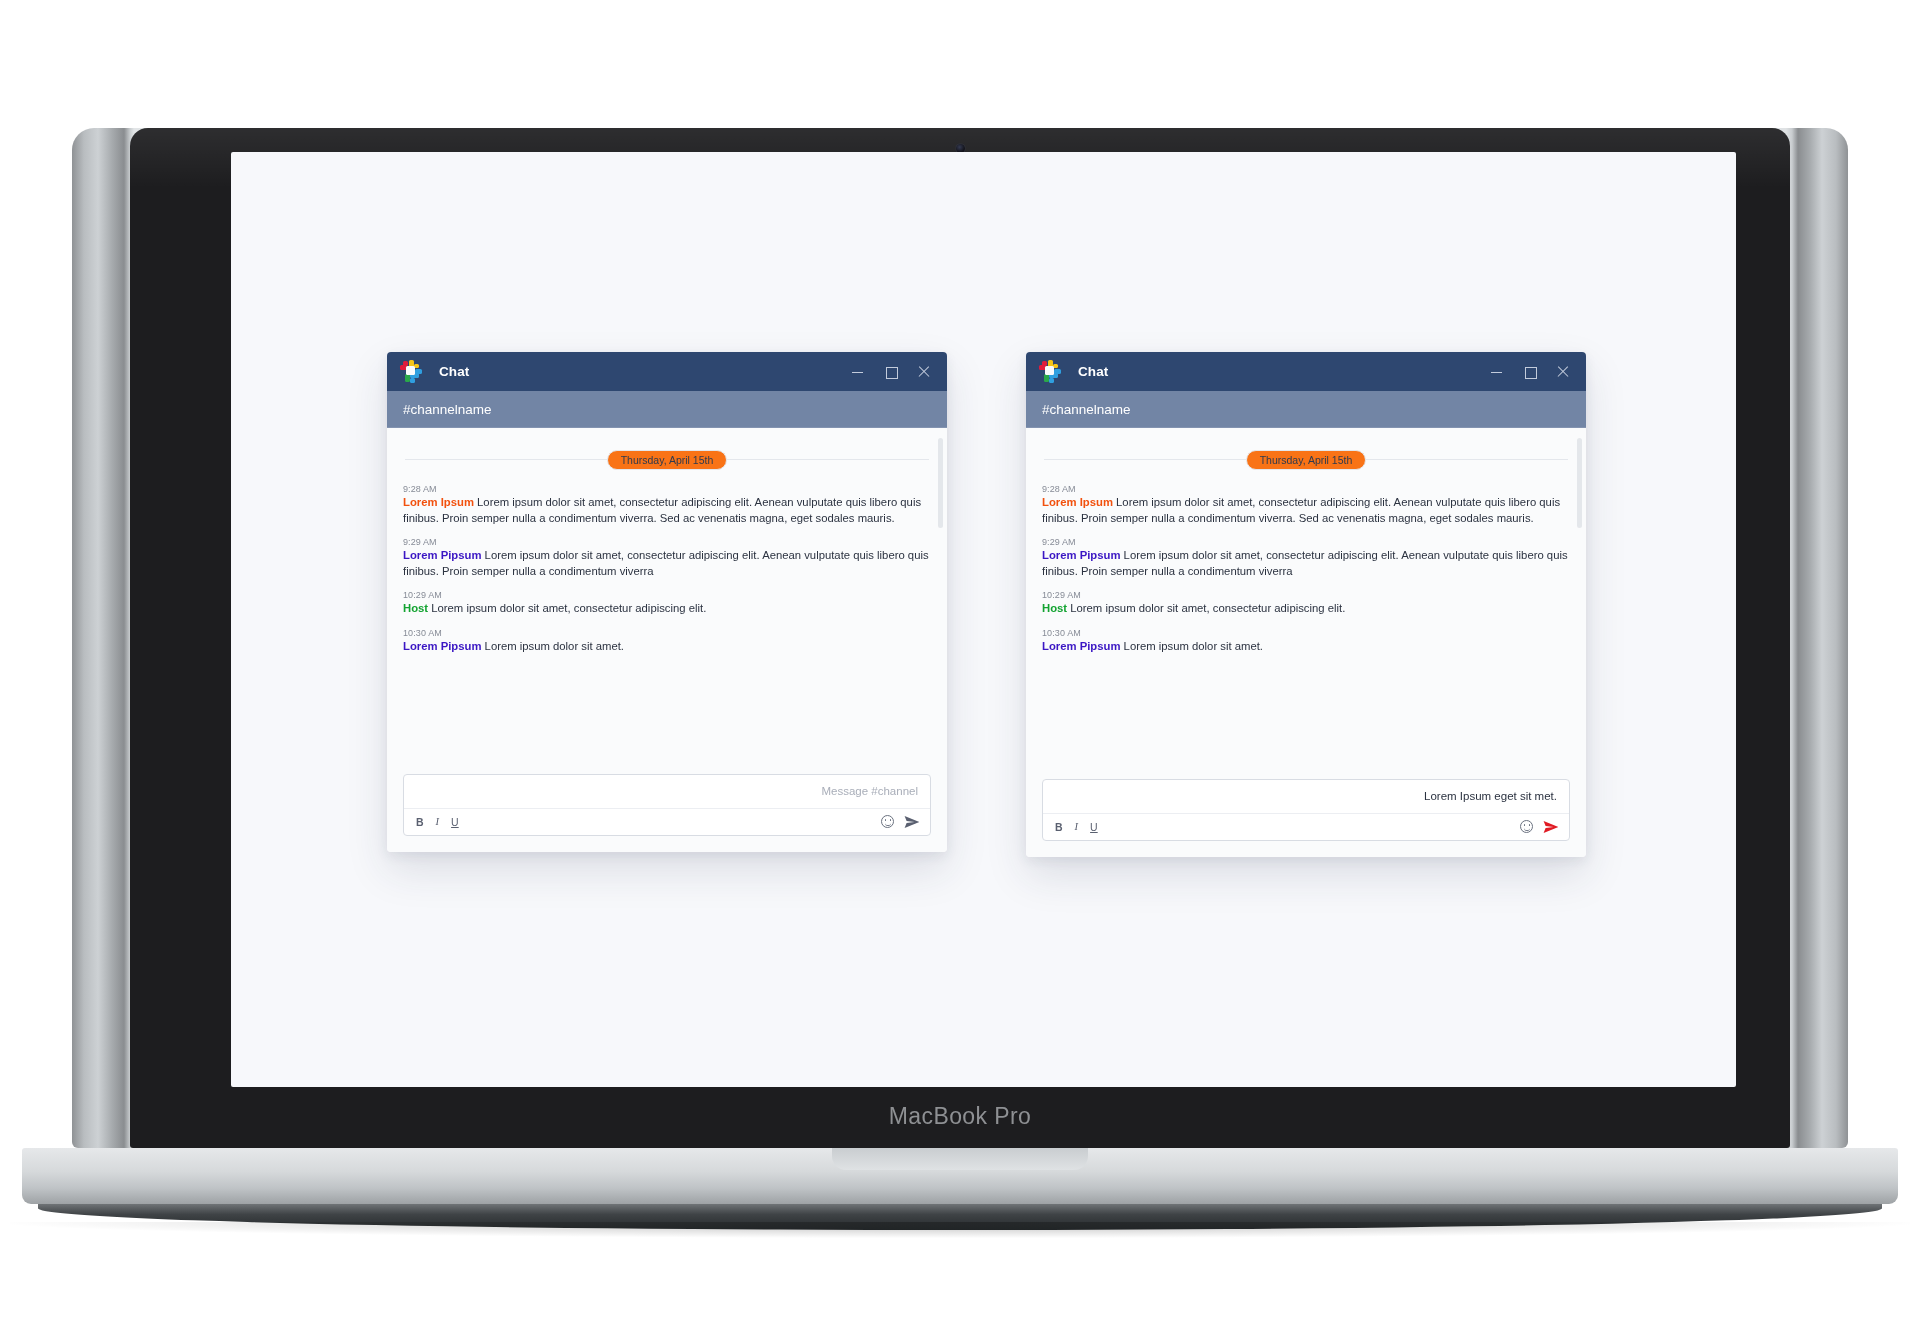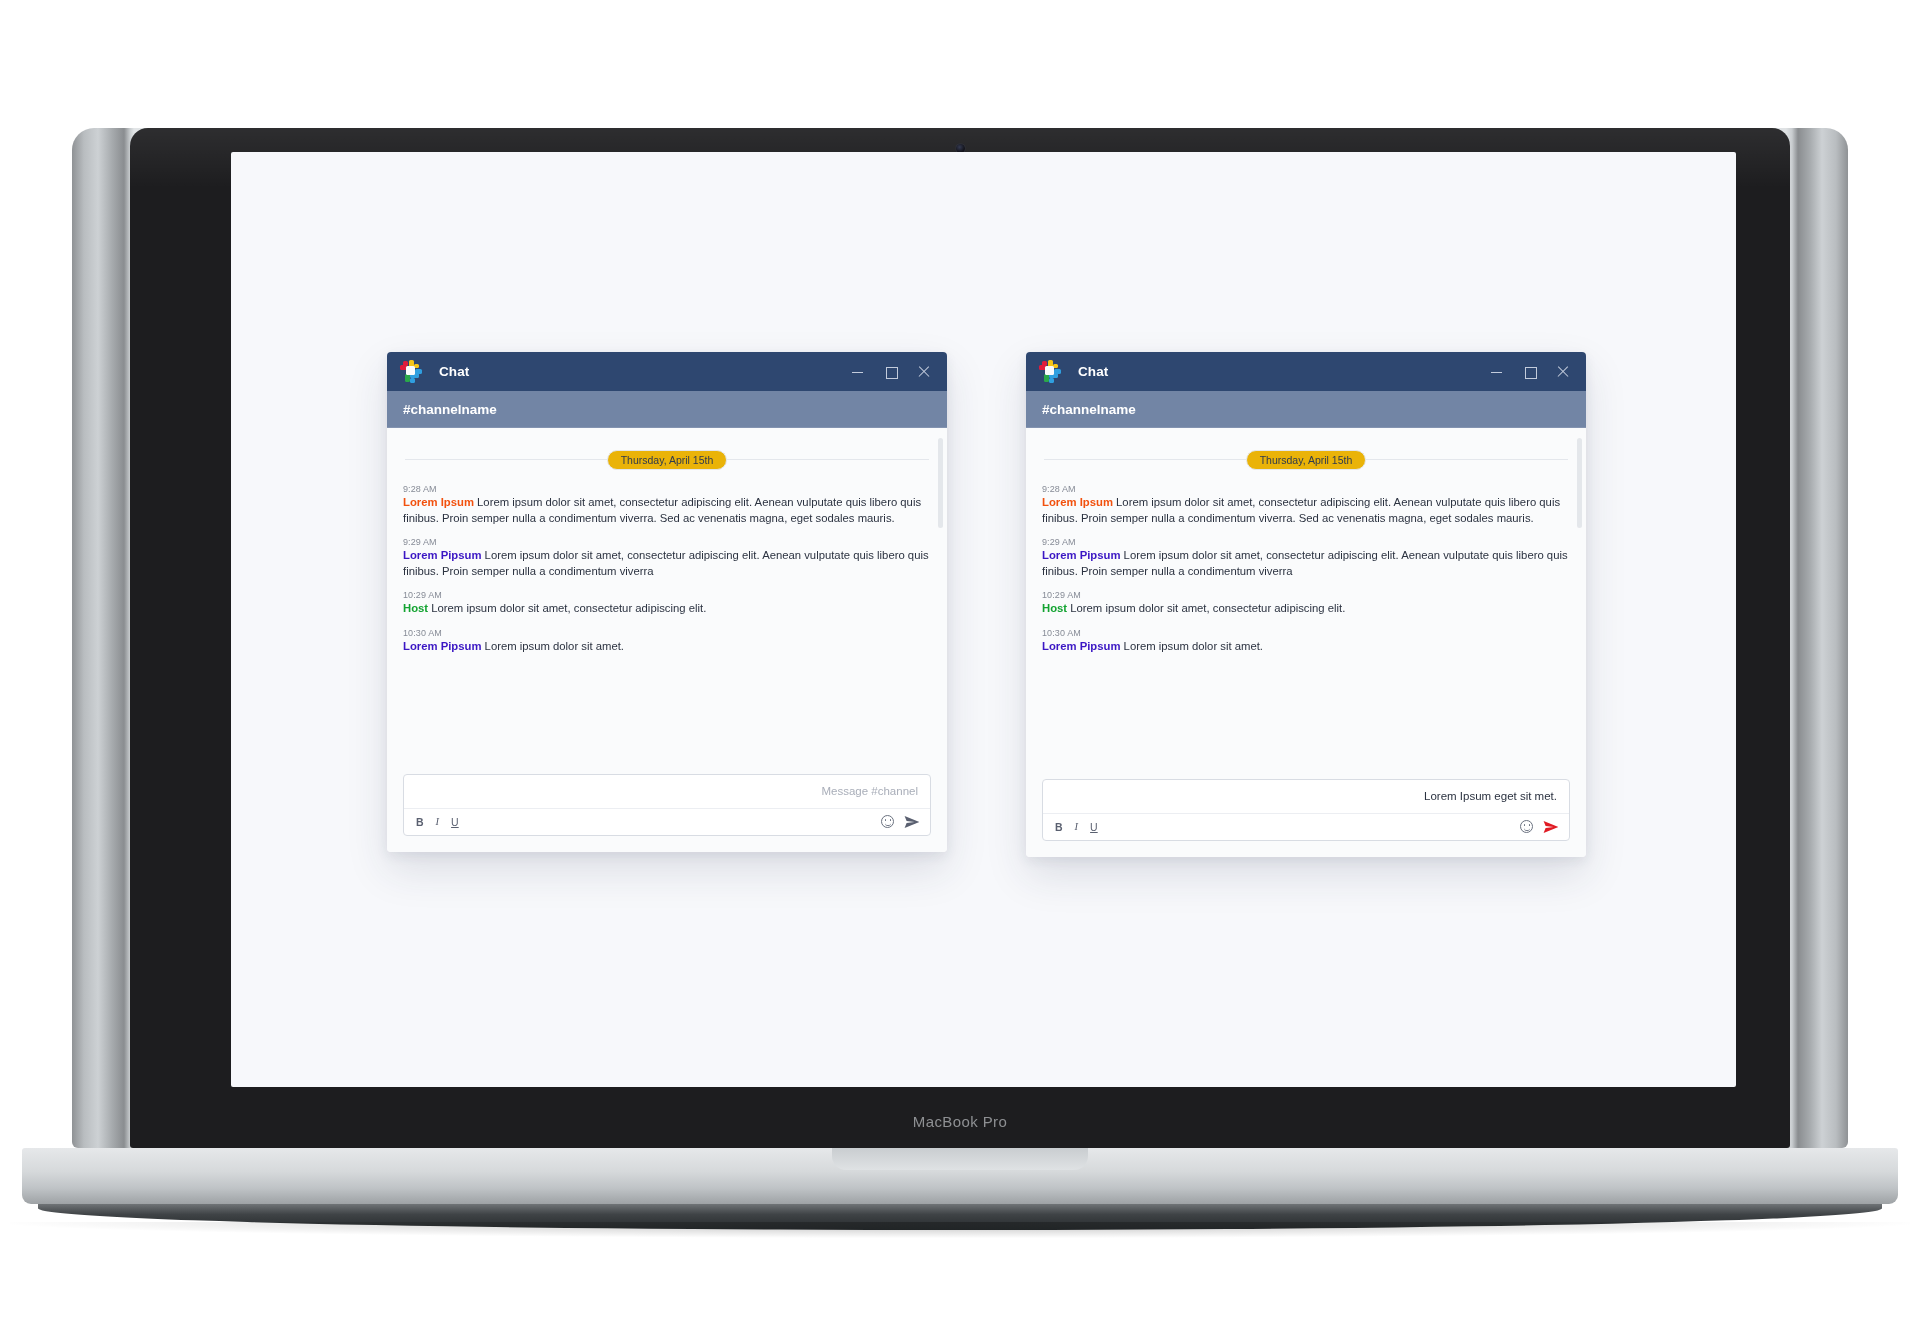--- a/index.html
+++ b/index.html
@@ -52,21 +52,21 @@
     margin-left: -4.5px;
     border-radius: 50%;
     background: radial-gradient(circle at 40% 35%, #343a52 0%, #15151d 60%, #0a0a10 100%);
     box-shadow: 0 0 1px rgba(120,140,200,0.55);
   }
   .mbp-label {
     position: absolute;
     left: 0; right: 0; bottom: 18px;
     text-align: center;
     color: #8e9093;
-    font-size: 15px;
+    font-size: 23px;
     letter-spacing: 0.4px;
     font-family: "Liberation Sans", sans-serif;
   }
 
   
   .screen {
     position: absolute;
     left: 231px; top: 152px;
     width: 1505px; height: 935px;
     background: #f7f8fb;
@@ -182,21 +182,21 @@
     background: #7285a5;
     display: flex;
     align-items: center;
     padding-left: 16px;
     flex: none;
     border-bottom: 1px solid rgba(255,255,255,0.12);
   }
   .channel-name {
     color: #ffffff;
     font-size: 13.5px;
-    font-weight: bold;
+    font-weight: normal;
   }
 
   .messages {
     flex: 1 1 auto;
     background: #fafbfc;
     position: relative;
     padding: 22px 16px 6px 16px;
     overflow: hidden;
   }
   .scrollbar-track {
@@ -222,21 +222,21 @@
   .date-divider::before {
     content: "";
     position: absolute;
     left: 2px; right: 2px; top: 9px;
     height: 1px;
     background: #e4e7ec;
   }
   .date-chip {
     position: relative;
     display: inline-block;
-    background: #eab308;
+    background: #f97316;
     border: 1px solid #e4e7ec;
     border-radius: 11px;
     padding: 2px 13px;
     font-size: 10.5px;
     color: #2f3a4d;
     line-height: 14px;
   }
 
   .msg { margin-bottom: 11px; }
   .msg-time {

